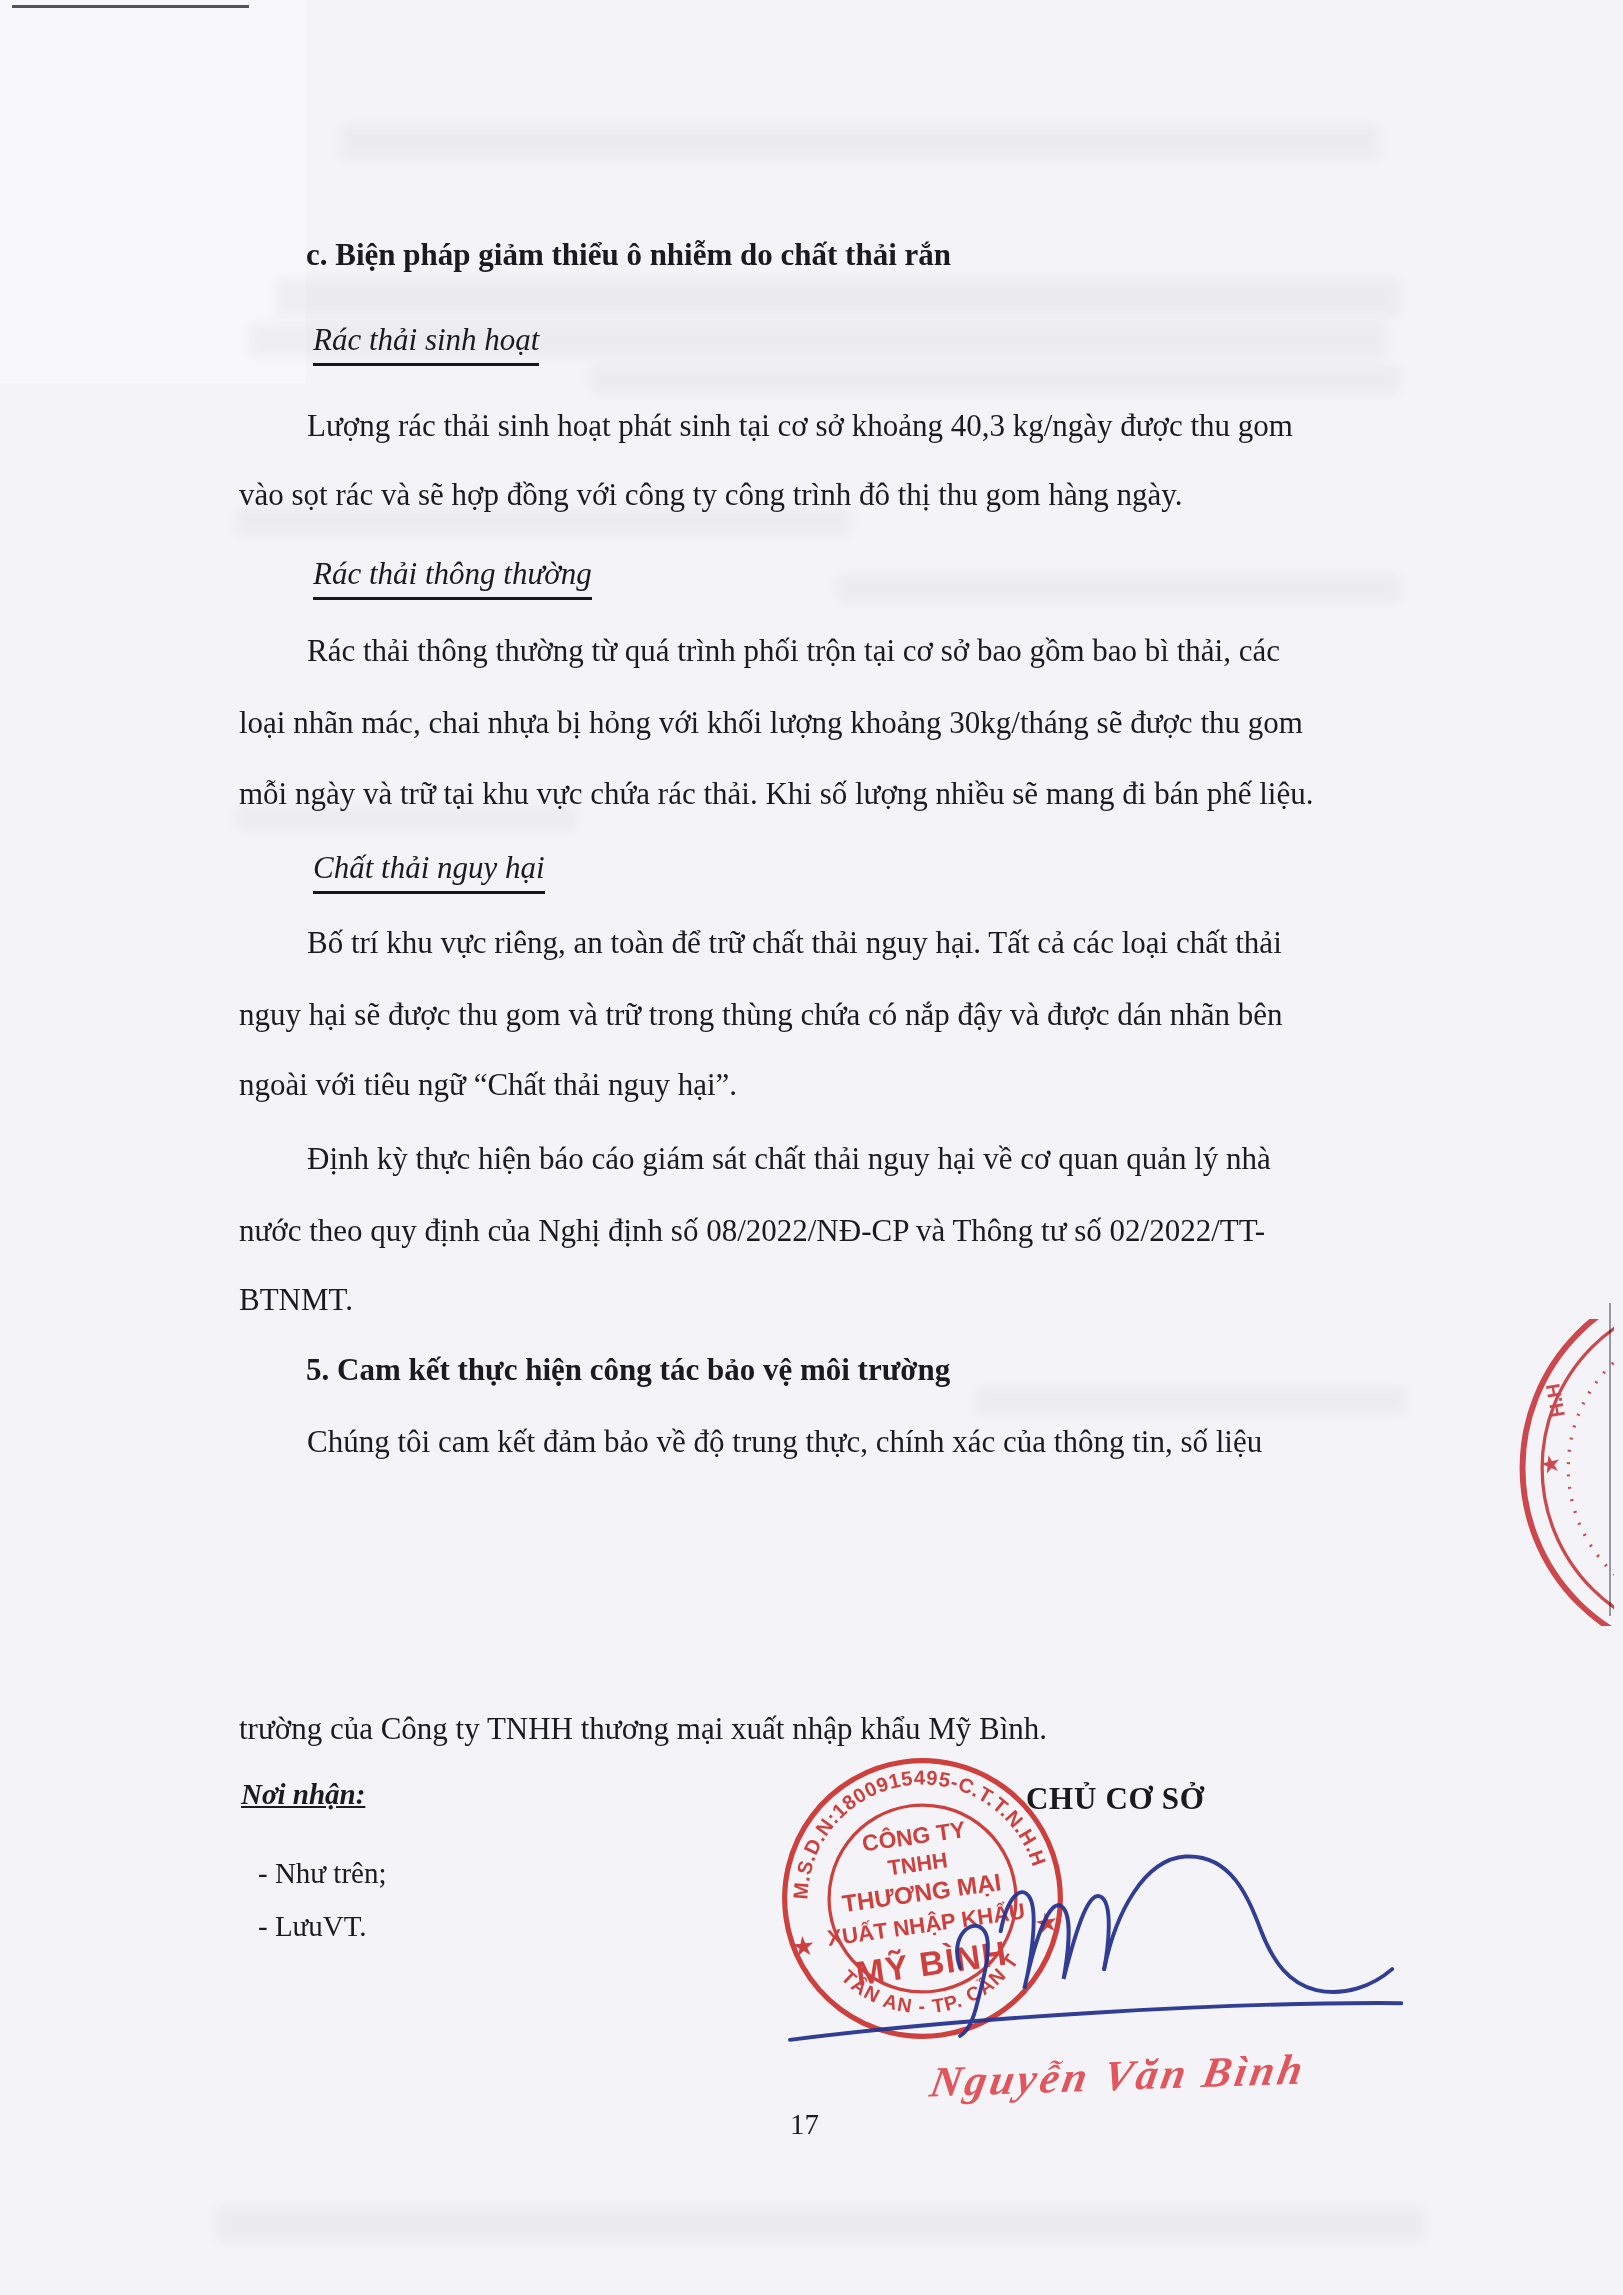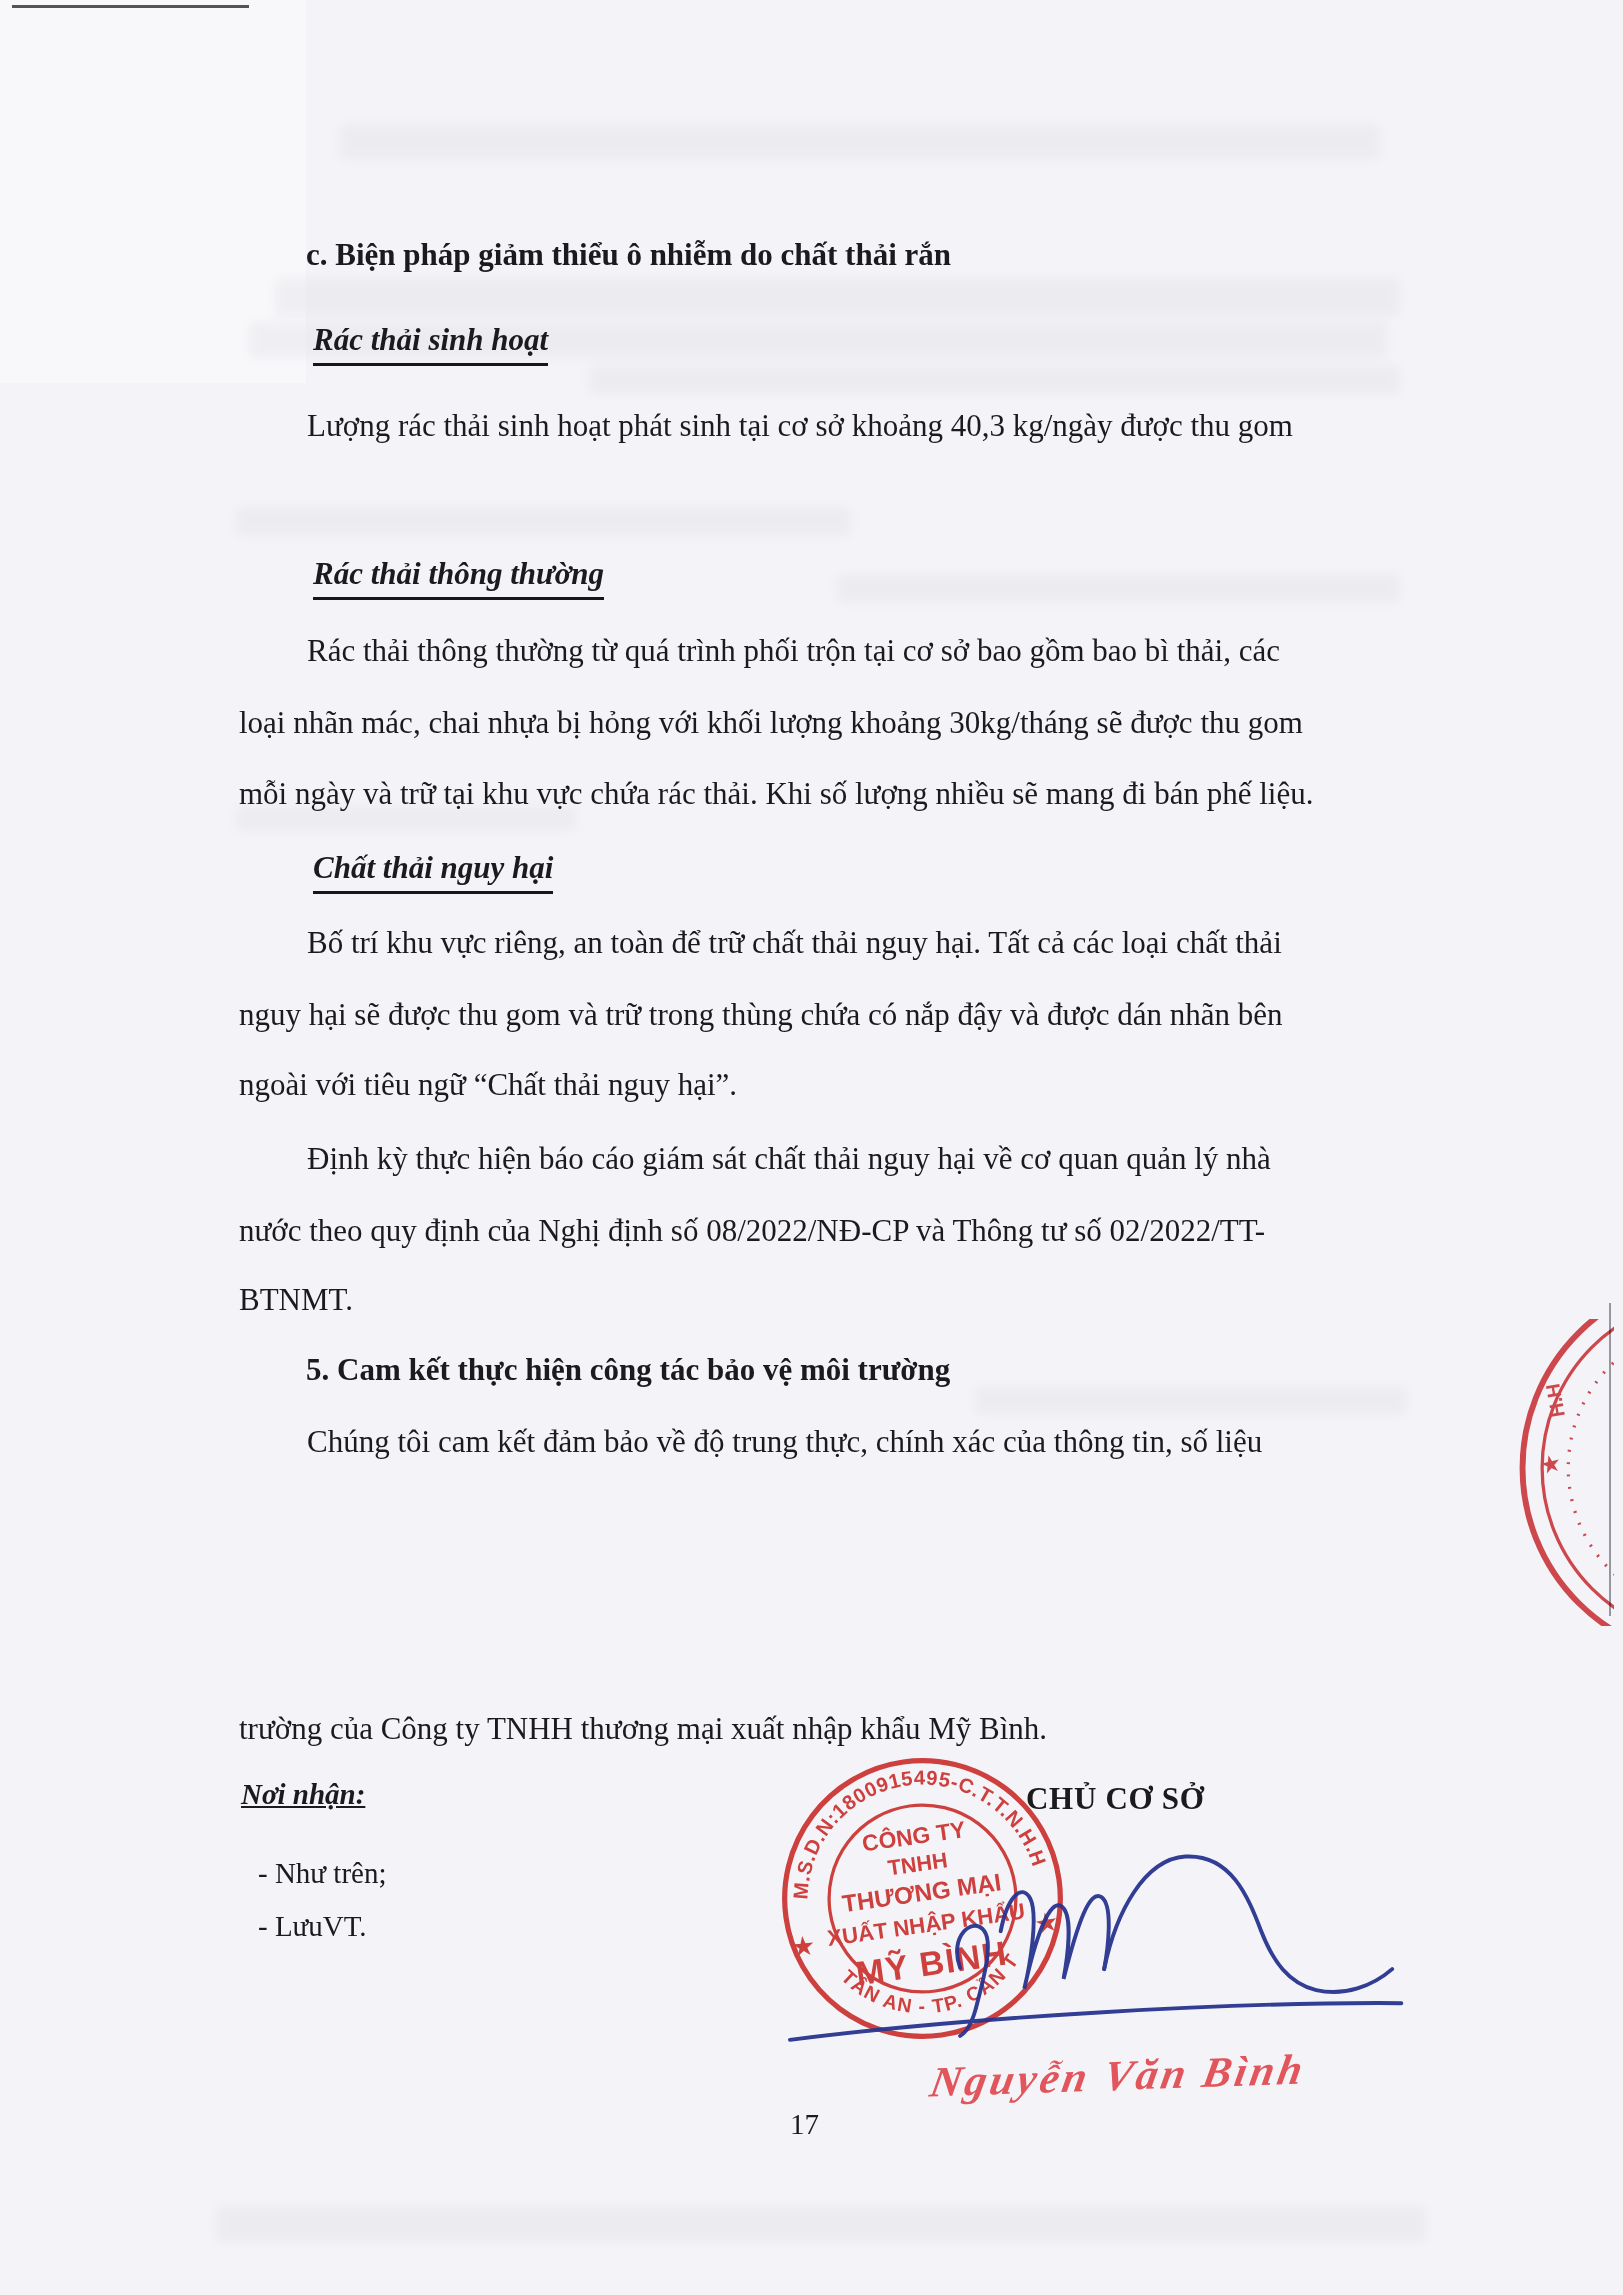--- a/index.html
+++ b/index.html
@@ -14,21 +14,21 @@
   
   .bleed{position:absolute;background:#8a8a96;opacity:.07;filter:blur(4.6px);border-radius:5.2px;}
   .scanline-top{position:absolute;left:11.8px;top:5.2px;width:237px;height:3.3px;background:#1c1c22;opacity:.75;}
   .scanline-right{position:absolute;left:1609px;top:1303px;width:2px;height:313px;background:#4a4a55;opacity:.55;}
   .corner-light{position:absolute;left:0;top:0;width:306px;height:383px;background:#fbfbfd;opacity:.55;}
 
   
   .bl{position:absolute;left:239px;font-size:31px;line-height:1.2;white-space:nowrap;}
   .ind{left:307px;}
   .h{position:absolute;left:306px;font-size:31px;font-weight:bold;white-space:nowrap;}
-  .sh{position:absolute;left:313px;font-size:31px;font-weight:bold;font-style:italic;
+  .sh{position:absolute;left:313px;font-size:31px;font-weight:normal;font-style:italic;
       white-space:nowrap;border-bottom:3.3px solid #17171a;padding-bottom:4.6px;}
   .noi-nhan{position:absolute;left:241px;top:1778px;font-size:29px;font-style:italic;font-weight:bold;white-space:nowrap;text-decoration:underline;}
   .recip{position:absolute;left:225px;font-size:29px;white-space:nowrap;margin-left:33px;}
   .signer-title{position:absolute;left:1026px;top:1781px;font-size:31px;font-weight:bold;letter-spacing:0.7px;white-space:nowrap;}
   .pageno{position:absolute;left:790px;top:2108px;width:79px;text-align:left;font-size:29px;}
 
   
   .stamp{position:absolute;left:769px;top:1745px;transform:rotate(-8deg);opacity:.93;mix-blend-mode:multiply;}
   .stamp text{font-family:"Liberation Sans", sans-serif;font-weight:bold;fill:#d43430;}
 
@@ -59,20 +59,21 @@
   <div class="bleed" style="left:236px;top:507px;width:615px;height:29px"></div>
   <div class="bleed" style="left:837px;top:574px;width:563px;height:29px"></div>
   <div class="bleed" style="left:236px;top:806px;width:340px;height:25px"></div>
   <div class="bleed" style="left:975px;top:1387px;width:432px;height:27.5px"></div>
   <div class="bleed" style="left:216px;top:2206px;width:1210px;height:36px"></div>
 
   <div class="h" style="top:237px">c. Biện pháp giảm thiểu ô nhiễm do chất thải rắn</div>
 
   <div class="sh" style="top:322px">Rác thải sinh hoạt</div>
   <div class="bl ind" style="top:407px">Lượng rác thải sinh hoạt phát sinh tại cơ sở khoảng 40,3 kg/ngày được thu gom</div>
+  <div class="bl" style="top:476px">vào sọt rác và sẽ hợp đồng với công ty công trình đô thị thu gom hàng ngày.</div>
 
   <div class="sh" style="top:556px">Rác thải thông thường</div>
   <div class="bl ind" style="top:632px">Rác thải thông thường từ quá trình phối trộn tại cơ sở bao gồm bao bì thải, các</div>
   <div class="bl" style="top:704px">loại nhãn mác, chai nhựa bị hỏng với khối lượng khoảng 30kg/tháng sẽ được thu gom</div>
   <div class="bl" style="top:775px">mỗi ngày và trữ tại khu vực chứa rác thải. Khi số lượng nhiều sẽ mang đi bán phế liệu.</div>
 
   <div class="sh" style="top:850px">Chất thải nguy hại</div>
   <div class="bl ind" style="top:924px">Bố trí khu vực riêng, an toàn để trữ chất thải nguy hại. Tất cả các loại chất thải</div>
   <div class="bl" style="top:996px">nguy hại sẽ được thu gom và trữ trong thùng chứa có nắp đậy và được dán nhãn bên</div>
   <div class="bl" style="top:1066px">ngoài với tiêu ngữ “Chất thải nguy hại”.</div>

